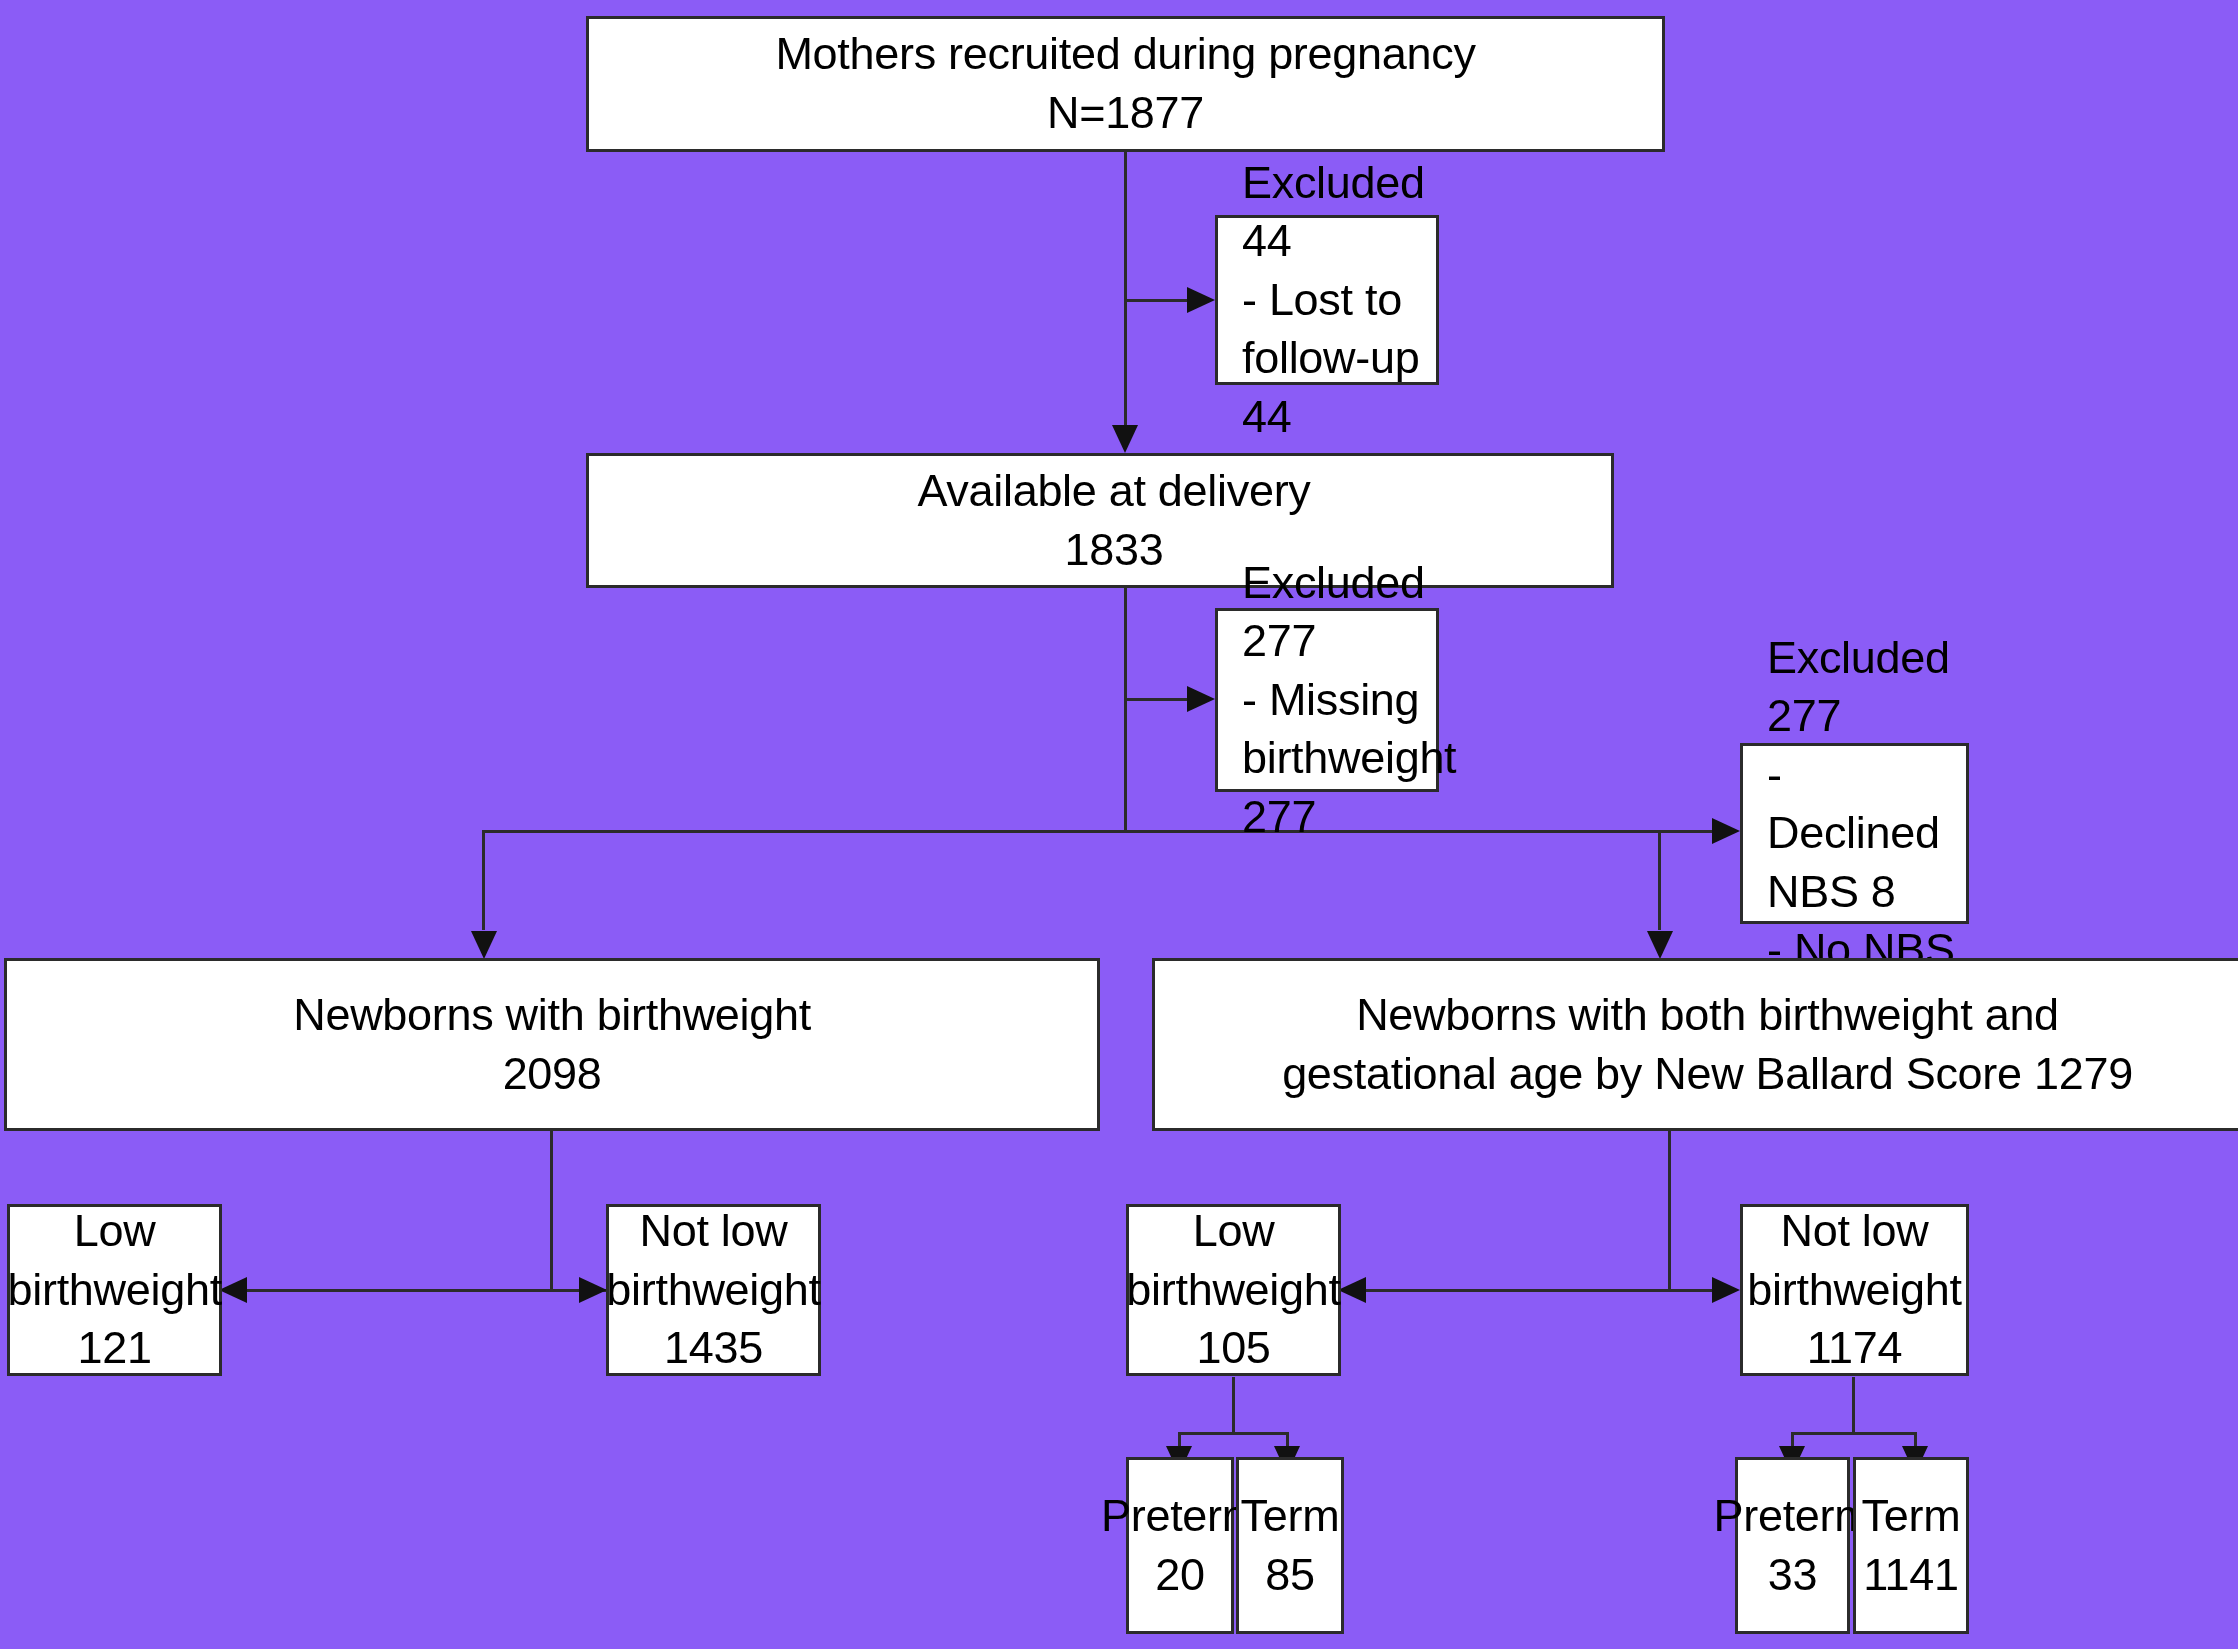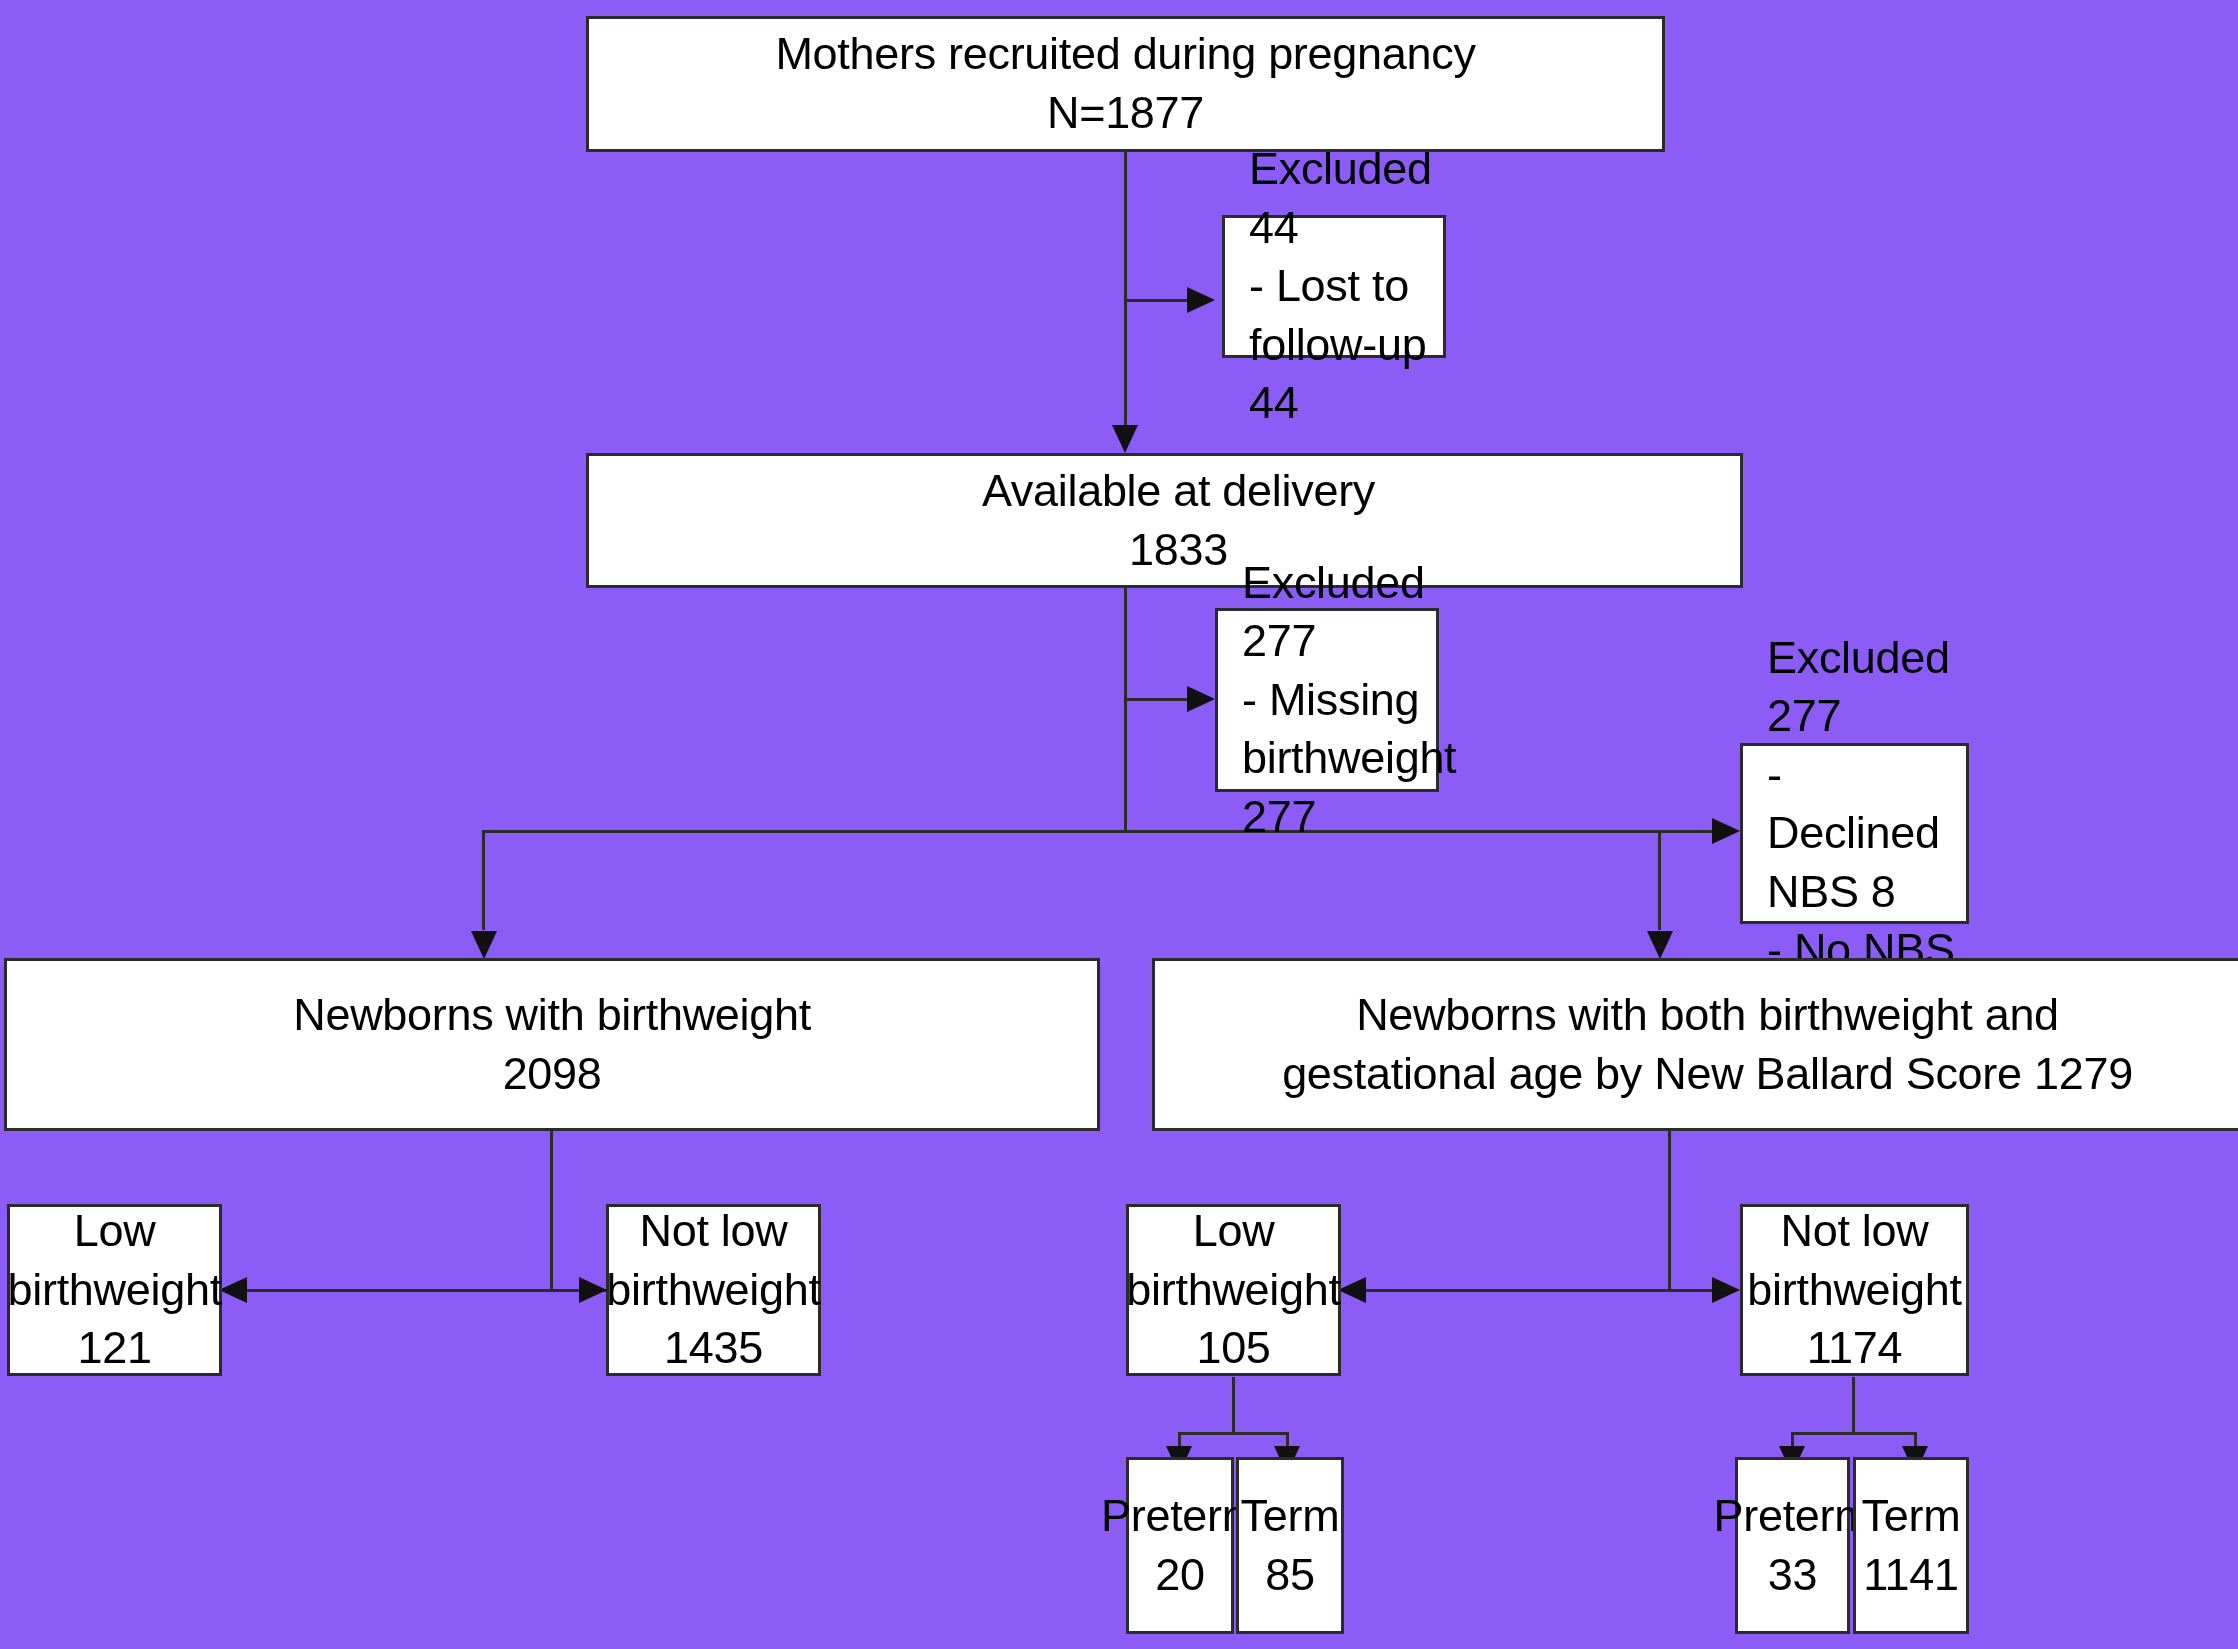--- a/index.html
+++ b/index.html
@@ -91,27 +91,27 @@
 </head>
 <body>
 
 <div id="canvas">
 
   <div class="node" style="left:586px; top:15.5px; width:1079px; height:136px;">
     <span class="txt">Mothers recruited during pregnancy
 N=1877</span>
   </div>
 
-  <div class="node align-left" style="left:1215px; top:215px; width:224px; height:143px;margin-left:7px;">
+  <div class="node align-left" style="left:1215px; top:215px; width:224px; height:170px;">
     <span class="txt">Excluded 44
 - Lost to follow-up
   44</span>
   </div>
 
-  <div class="node" style="left:586px; top:453px; width:1157px; height:135px;padding-left:28px;">
+  <div class="node" style="left:586px; top:453px; width:1028px; height:135px;padding-left:28px;">
     <span class="txt">Available at delivery
 1833</span>
   </div>
 
   <div class="node align-left" style="left:1215px; top:608px; width:224px; height:184px;">
     <span class="txt">Excluded 277
 - Missing
   birthweight 277</span>
   </div>
 

